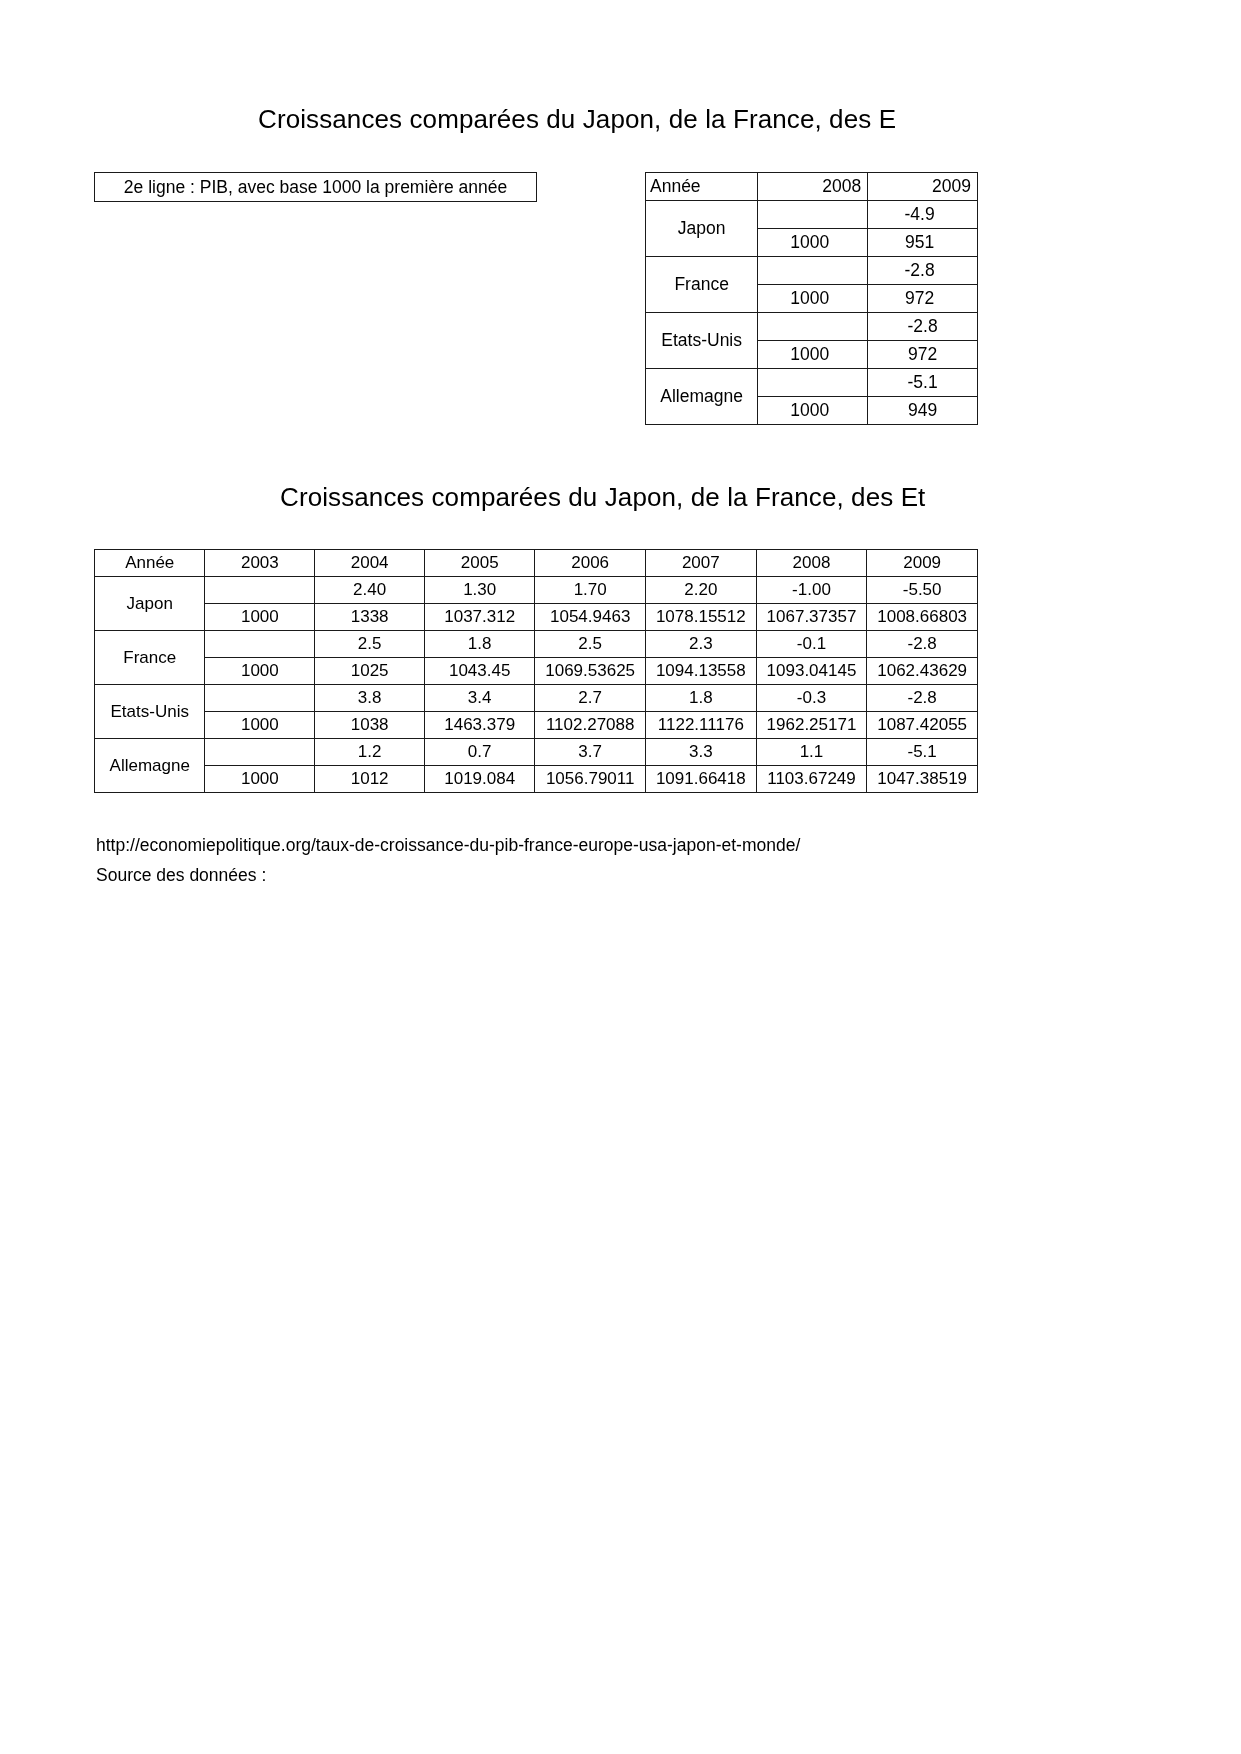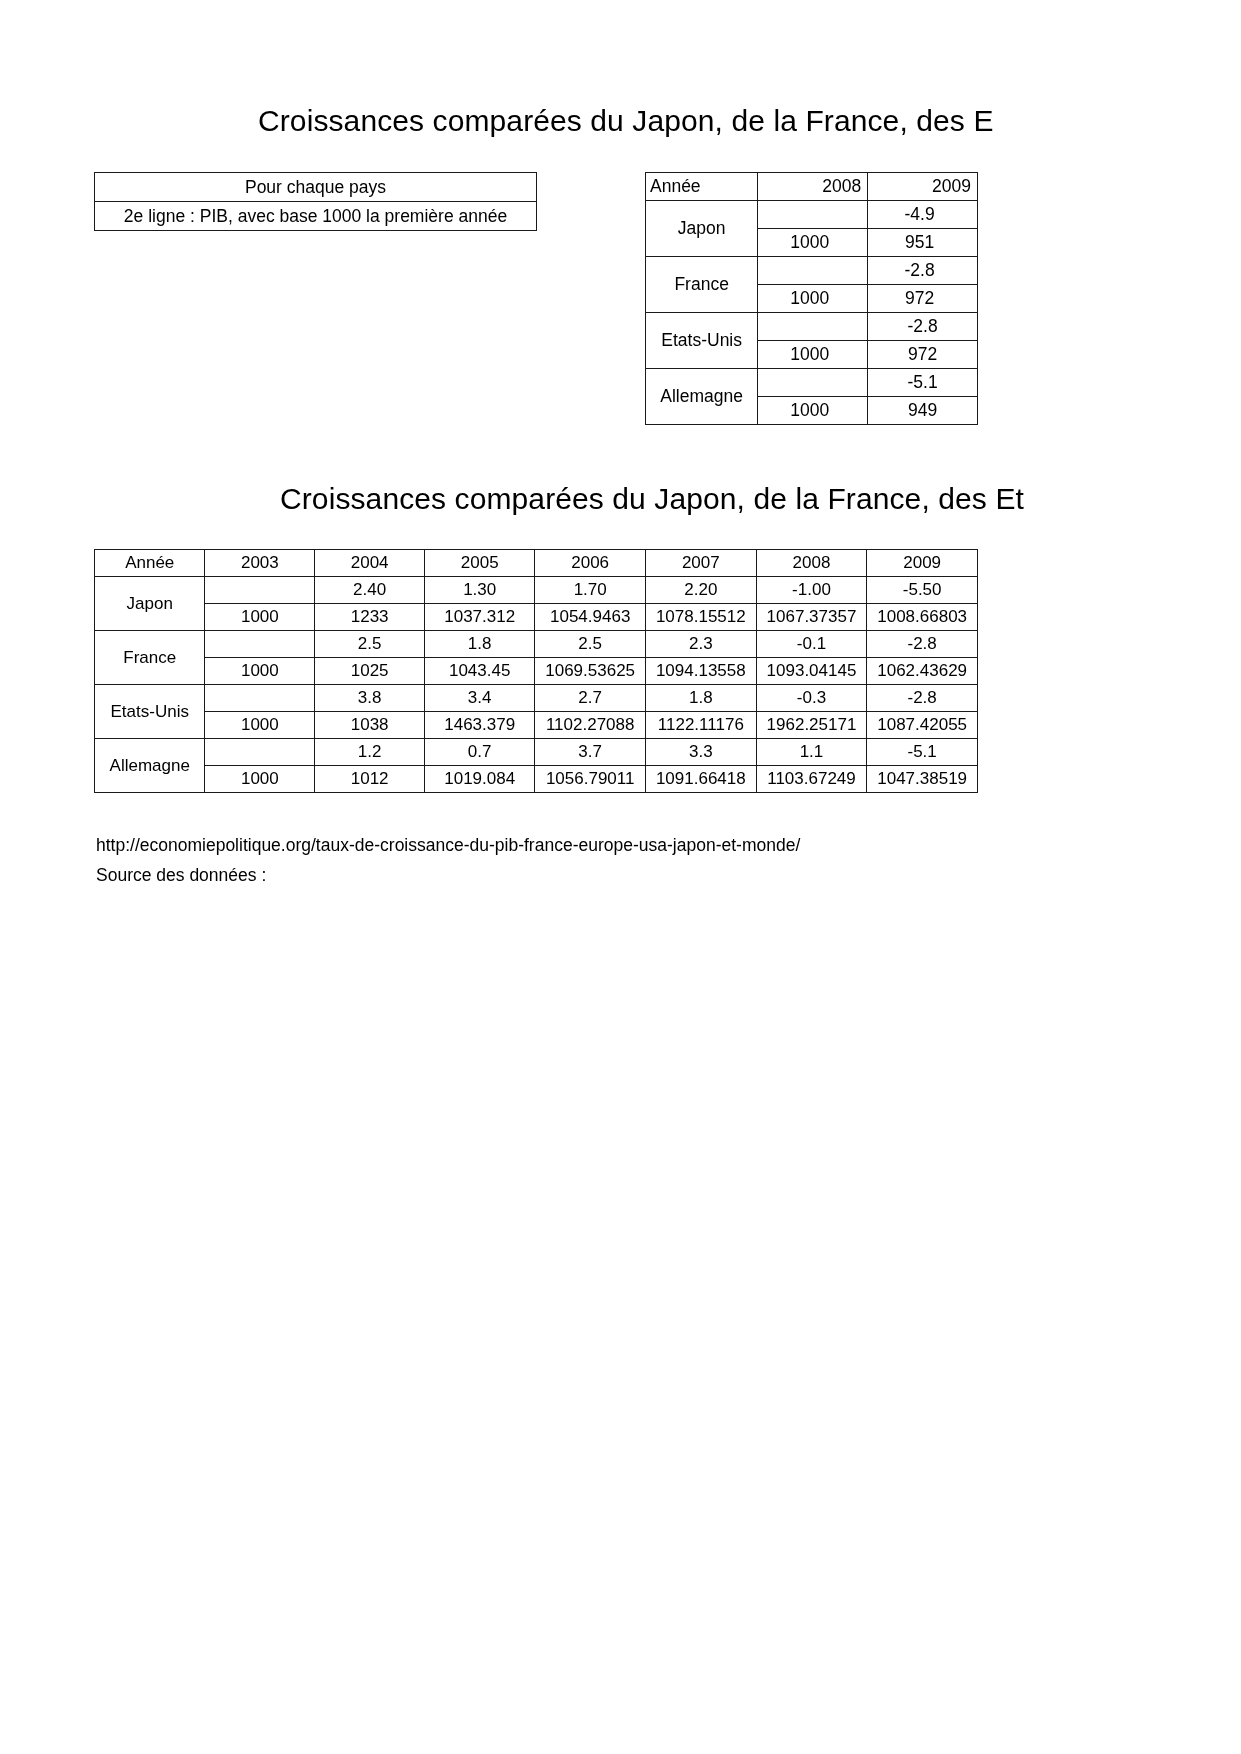--- a/index.html
+++ b/index.html
@@ -19,21 +19,21 @@
   .page {
     position: relative;
     width: 1241px;
     height: 1754px;
     background: #ffffff;
   }
 
   
   .doc-title {
     position: absolute;
-    font-size: 30px;
+    font-size: 26px;
     font-weight: 400;
     letter-spacing: 0.1px;
     white-space: nowrap;
     color: #000;
   }
   #title-1 { left: 258px; top: 104px; }
   #title-2 { left: 248px; top: 482px; margin-left: 32px; }
 
   
   table {
@@ -132,23 +132,20 @@
 </head>
 <body>
 
 <div class="page">
 
   <div class="doc-title" id="title-1">Croissances comparées du Japon, de la France, des E</div>
 
   <div id="legend-box">
     <table>
       <tbody>
-        <tr>
-          <td>Pour chaque pays</td>
-        </tr>
         <tr>
           <td>2e ligne : PIB, avec base 1000 la première année</td>
         </tr>
       </tbody>
     </table>
   </div>
 
   <div id="summary-table">
     <table>
       <tbody>
@@ -222,21 +219,21 @@
           <td class="c-data"></td>
           <td class="c-data">2.40</td>
           <td class="c-data">1.30</td>
           <td class="c-data">1.70</td>
           <td class="c-data">2.20</td>
           <td class="c-data">-1.00</td>
           <td class="c-data">-5.50</td>
         </tr>
         <tr>
           <td class="c-data">1000</td>
-          <td class="c-data">1233</td>
+          <td class="c-data">1338</td>
           <td class="c-data">1037.312</td>
           <td class="c-data">1054.9463</td>
           <td class="c-data">1078.15512</td>
           <td class="c-data">1067.37357</td>
           <td class="c-data">1008.66803</td>
         </tr>
 
         <tr>
           <td class="c-label" rowspan="2">France</td>
           <td class="c-data"></td>

